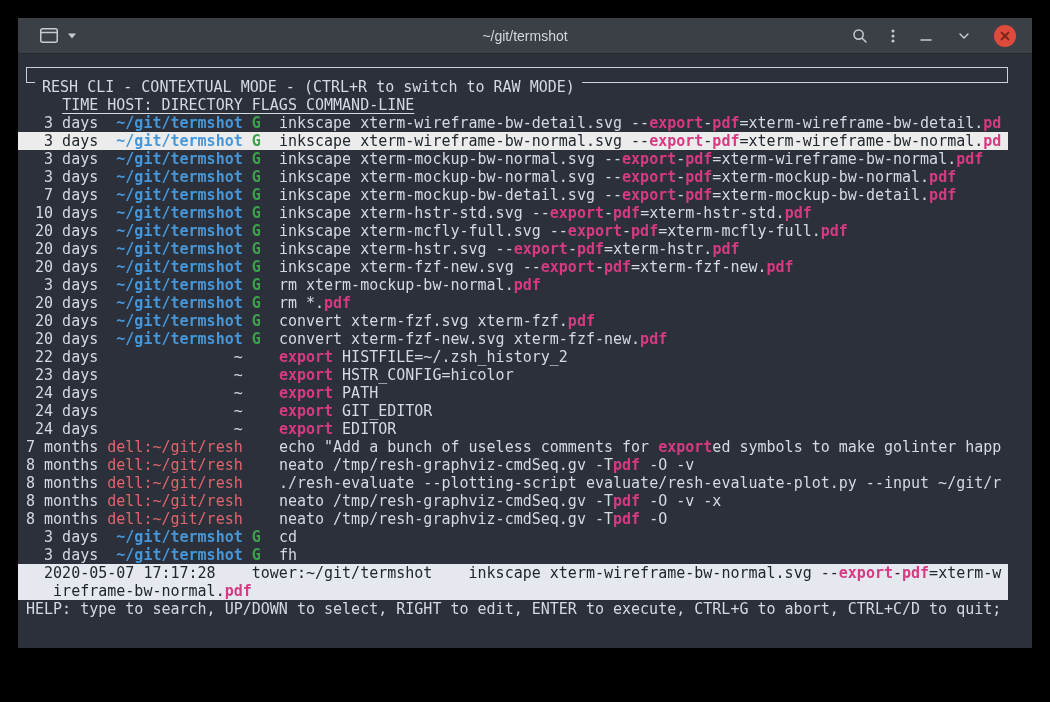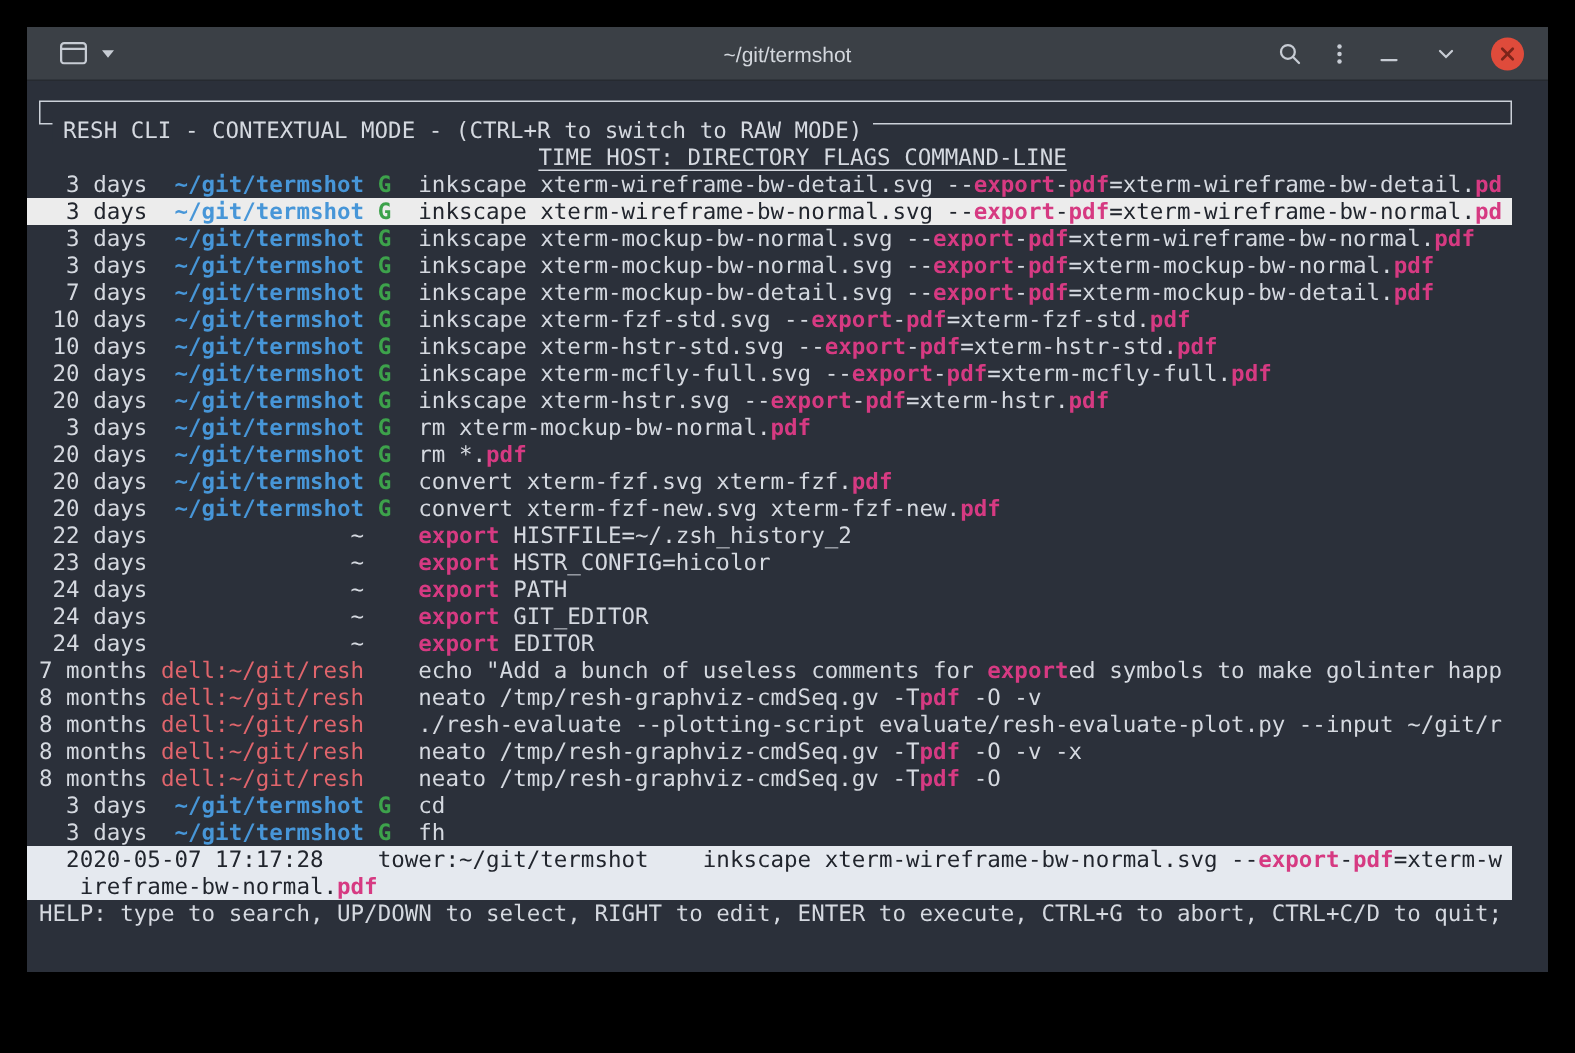--- a/index.html
+++ b/index.html
@@ -26,21 +26,21 @@
     display:flex;align-items:center;justify-content:center;}
   
   .terminal{flex:1;background:var(--terminal-bg);color:var(--text);
     font-family:"DejaVu Sans Mono",monospace;font-size:15px;line-height:18px;overflow:hidden;}
   .line{white-space:pre;padding-left:8px;margin-right:24px;}
   .search-box{margin:13px 24px 0 8px;border:1px solid var(--border-light);position:relative;
     padding:8px 8px 6px 8px;}
   .legend{position:absolute;top:-10px;left:8px;background:var(--terminal-bg);padding:0 7px;white-space:pre;margin-top:20px;}
   .query-line{white-space:pre;}
   .cursor{display:inline-block;width:1ch;height:16px;background:#d0d4da;vertical-align:text-bottom;}
-  .table-header{margin-top:13px;text-align:center;}
+  .table-header{margin-top:13px;}
   .underline{text-decoration:underline;text-underline-offset:3px;}
   .row.selected{background:var(--selected-bg);color:var(--selected-text);}
   .host-local{color:var(--dir-blue);font-weight:bold;}
   .host-remote{color:var(--host-red);}
   .flag{color:var(--flag-green);font-weight:bold;}
   .match{color:var(--match-pink);font-weight:bold;}
   .detail{background:var(--detail-bg);color:var(--selected-text);margin-right:24px;}
   .detail .line{margin-right:4px;}
   .help-line{color:var(--text);}
 </style>
@@ -102,24 +102,24 @@
       </div>
 
     <div class="line table-header"><span>    </span><span class="underline">TIME HOST: DIRECTORY FLAGS COMMAND-LINE</span></div>
 
     <div>
         <div class="line row"><span>  3 days </span><span class="host-local"> ~/git/termshot </span><span class="flag">G  </span><span><span>inkscape xterm-wireframe-bw-detail.svg --</span><span class="match">export</span><span>-</span><span class="match">pdf</span><span>=xterm-wireframe-bw-detail.</span><span class="match">pd</span></span></div>
         <div class="line row selected"><span>  3 days </span><span class="host-local"> ~/git/termshot </span><span class="flag">G  </span><span><span>inkscape xterm-wireframe-bw-normal.svg --</span><span class="match">export</span><span>-</span><span class="match">pdf</span><span>=xterm-wireframe-bw-normal.</span><span class="match">pd</span></span></div>
         <div class="line row"><span>  3 days </span><span class="host-local"> ~/git/termshot </span><span class="flag">G  </span><span><span>inkscape xterm-mockup-bw-normal.svg --</span><span class="match">export</span><span>-</span><span class="match">pdf</span><span>=xterm-wireframe-bw-normal.</span><span class="match">pdf</span></span></div>
         <div class="line row"><span>  3 days </span><span class="host-local"> ~/git/termshot </span><span class="flag">G  </span><span><span>inkscape xterm-mockup-bw-normal.svg --</span><span class="match">export</span><span>-</span><span class="match">pdf</span><span>=xterm-mockup-bw-normal.</span><span class="match">pdf</span></span></div>
         <div class="line row"><span>  7 days </span><span class="host-local"> ~/git/termshot </span><span class="flag">G  </span><span><span>inkscape xterm-mockup-bw-detail.svg --</span><span class="match">export</span><span>-</span><span class="match">pdf</span><span>=xterm-mockup-bw-detail.</span><span class="match">pdf</span></span></div>
-        <div class="line row"><span> 10 days </span><span class="host-local"> ~/git/termshot </span><span class="flag">G  </span><span><span>inkscape xterm-fzf-std.svg --</span><span class="match">export</span><span>-</span><span class="match">pdf</span><span>=xterm-fzf-std.</span><span class="match">pdf</span></span></div>
         <div class="line row"><span> 10 days </span><span class="host-local"> ~/git/termshot </span><span class="flag">G  </span><span><span>inkscape xterm-hstr-std.svg --</span><span class="match">export</span><span>-</span><span class="match">pdf</span><span>=xterm-hstr-std.</span><span class="match">pdf</span></span></div>
         <div class="line row"><span> 20 days </span><span class="host-local"> ~/git/termshot </span><span class="flag">G  </span><span><span>inkscape xterm-mcfly-full.svg --</span><span class="match">export</span><span>-</span><span class="match">pdf</span><span>=xterm-mcfly-full.</span><span class="match">pdf</span></span></div>
         <div class="line row"><span> 20 days </span><span class="host-local"> ~/git/termshot </span><span class="flag">G  </span><span><span>inkscape xterm-hstr.svg --</span><span class="match">export</span><span>-</span><span class="match">pdf</span><span>=xterm-hstr.</span><span class="match">pdf</span></span></div>
+        <div class="line row"><span> 20 days </span><span class="host-local"> ~/git/termshot </span><span class="flag">G  </span><span><span>inkscape xterm-fzf-new.svg --</span><span class="match">export</span><span>-</span><span class="match">pdf</span><span>=xterm-fzf-new.</span><span class="match">pdf</span></span></div>
         <div class="line row"><span>  3 days </span><span class="host-local"> ~/git/termshot </span><span class="flag">G  </span><span><span>rm xterm-mockup-bw-normal.</span><span class="match">pdf</span></span></div>
         <div class="line row"><span> 20 days </span><span class="host-local"> ~/git/termshot </span><span class="flag">G  </span><span><span>rm *.</span><span class="match">pdf</span></span></div>
         <div class="line row"><span> 20 days </span><span class="host-local"> ~/git/termshot </span><span class="flag">G  </span><span><span>convert xterm-fzf.svg xterm-fzf.</span><span class="match">pdf</span></span></div>
         <div class="line row"><span> 20 days </span><span class="host-local"> ~/git/termshot </span><span class="flag">G  </span><span><span>convert xterm-fzf-new.svg xterm-fzf-new.</span><span class="match">pdf</span></span></div>
         <div class="line row"><span> 22 days </span><span class="host-home">              ~ </span><span class="flag">   </span><span><span class="match">export</span><span> HISTFILE=~/.zsh_history_2</span></span></div>
         <div class="line row"><span> 23 days </span><span class="host-home">              ~ </span><span class="flag">   </span><span><span class="match">export</span><span> HSTR_CONFIG=hicolor</span></span></div>
         <div class="line row"><span> 24 days </span><span class="host-home">              ~ </span><span class="flag">   </span><span><span class="match">export</span><span> PATH</span></span></div>
         <div class="line row"><span> 24 days </span><span class="host-home">              ~ </span><span class="flag">   </span><span><span class="match">export</span><span> GIT_EDITOR</span></span></div>
         <div class="line row"><span> 24 days </span><span class="host-home">              ~ </span><span class="flag">   </span><span><span class="match">export</span><span> EDITOR</span></span></div>
         <div class="line row"><span>7 months </span><span class="host-remote">dell:~/git/resh </span><span class="flag">   </span><span><span>echo "Add a bunch of useless comments for </span><span class="match">export</span><span>ed symbols to make golinter happ</span></span></div>

